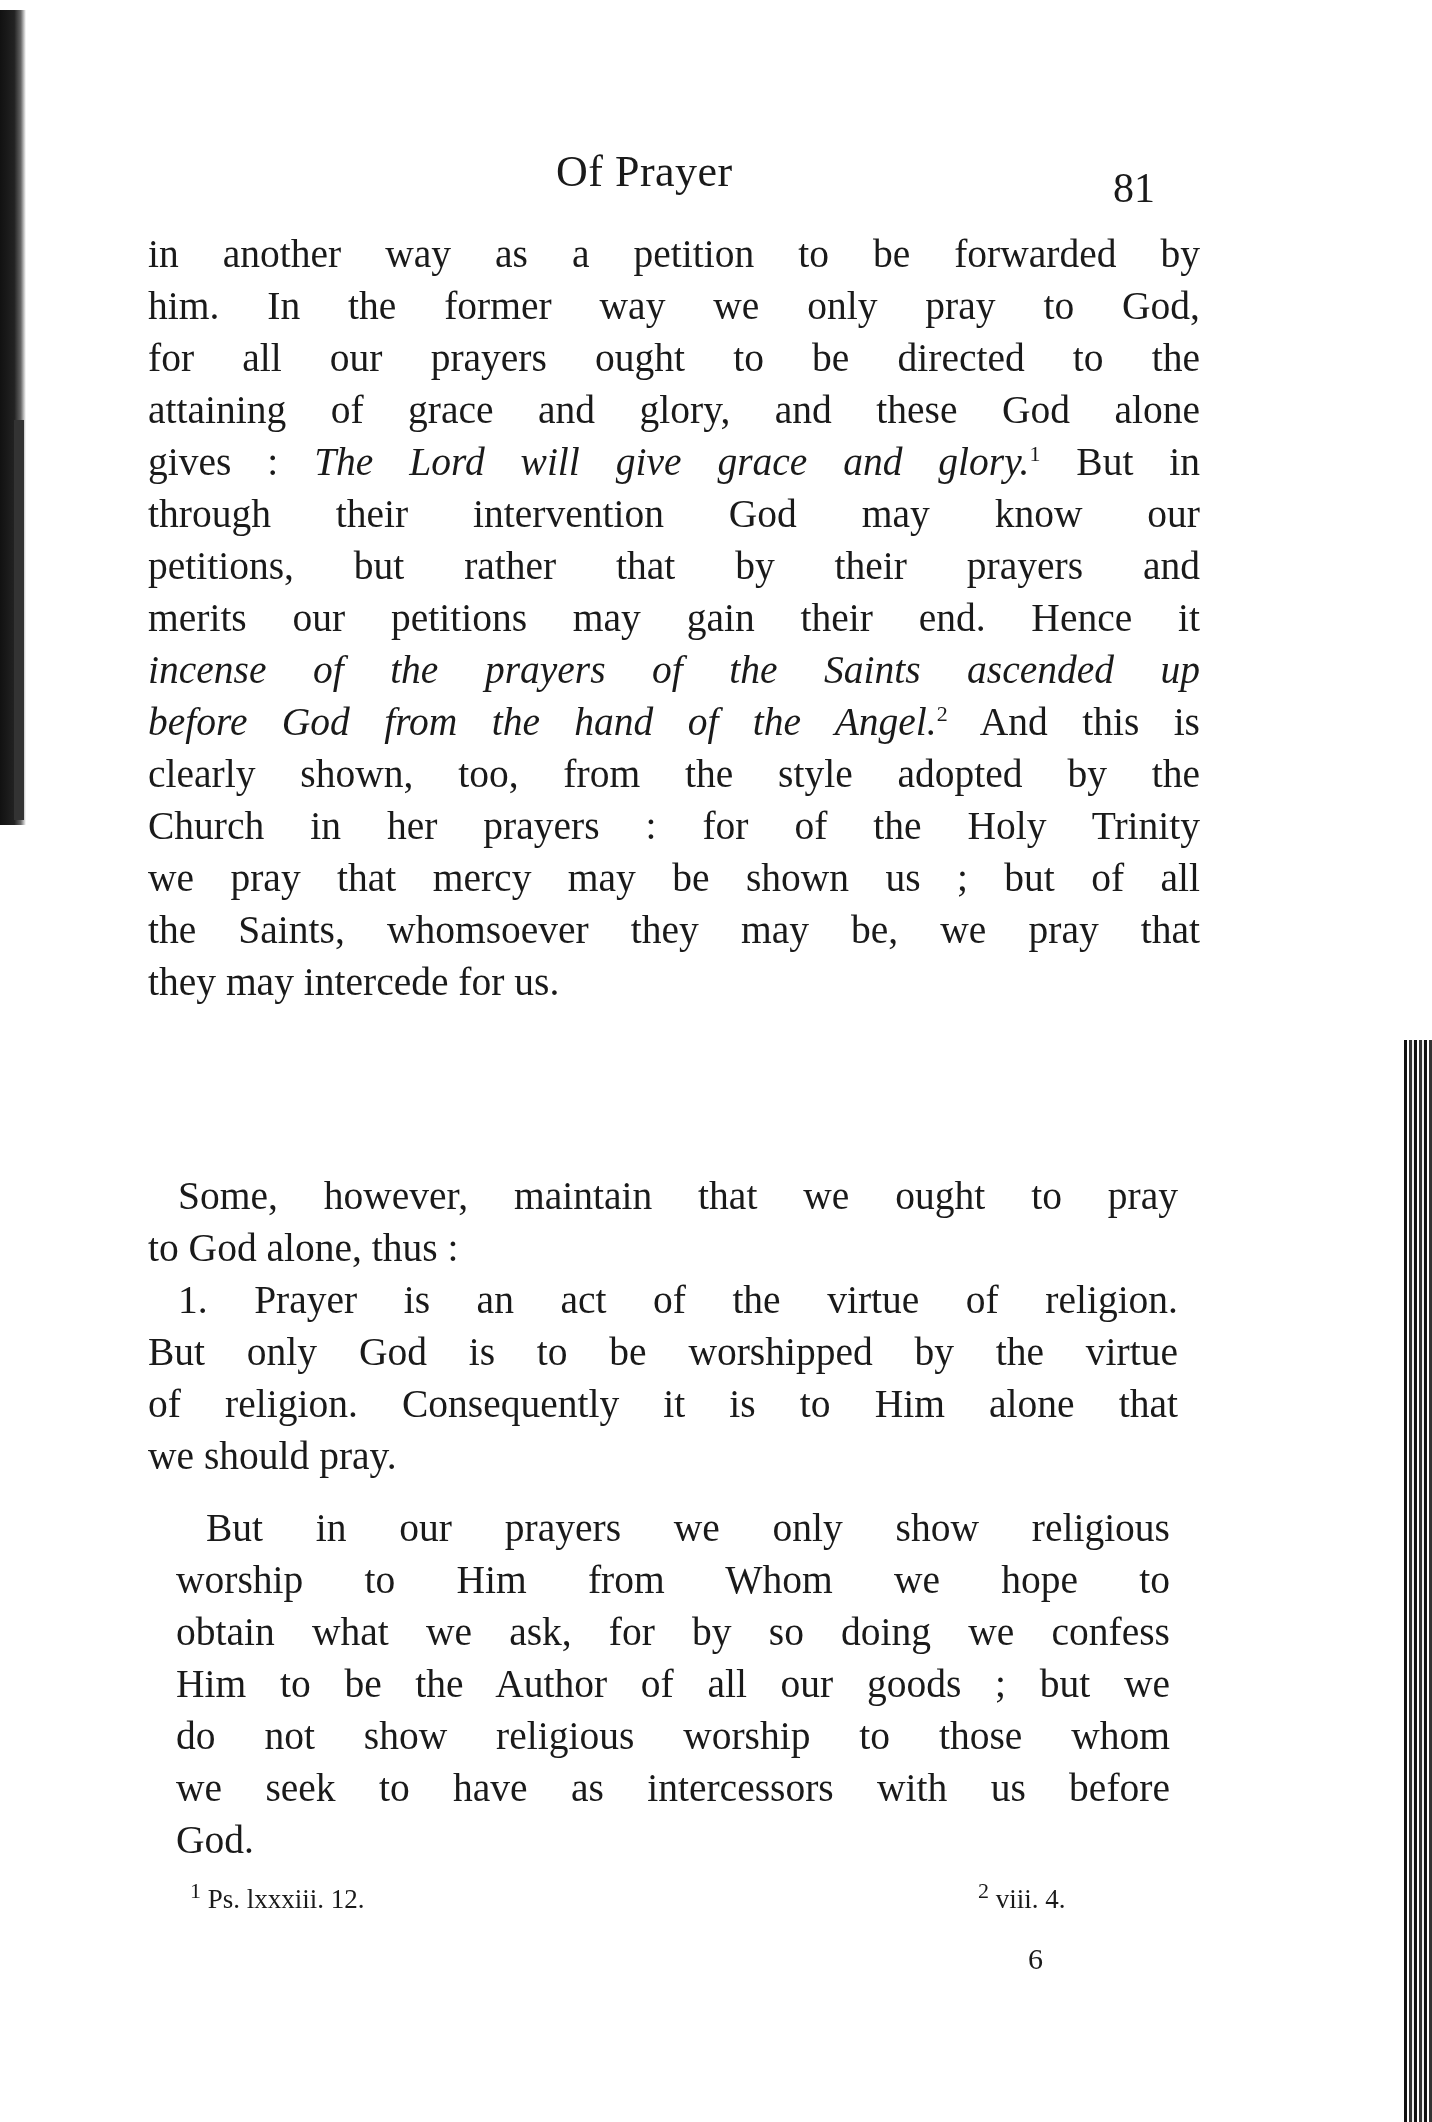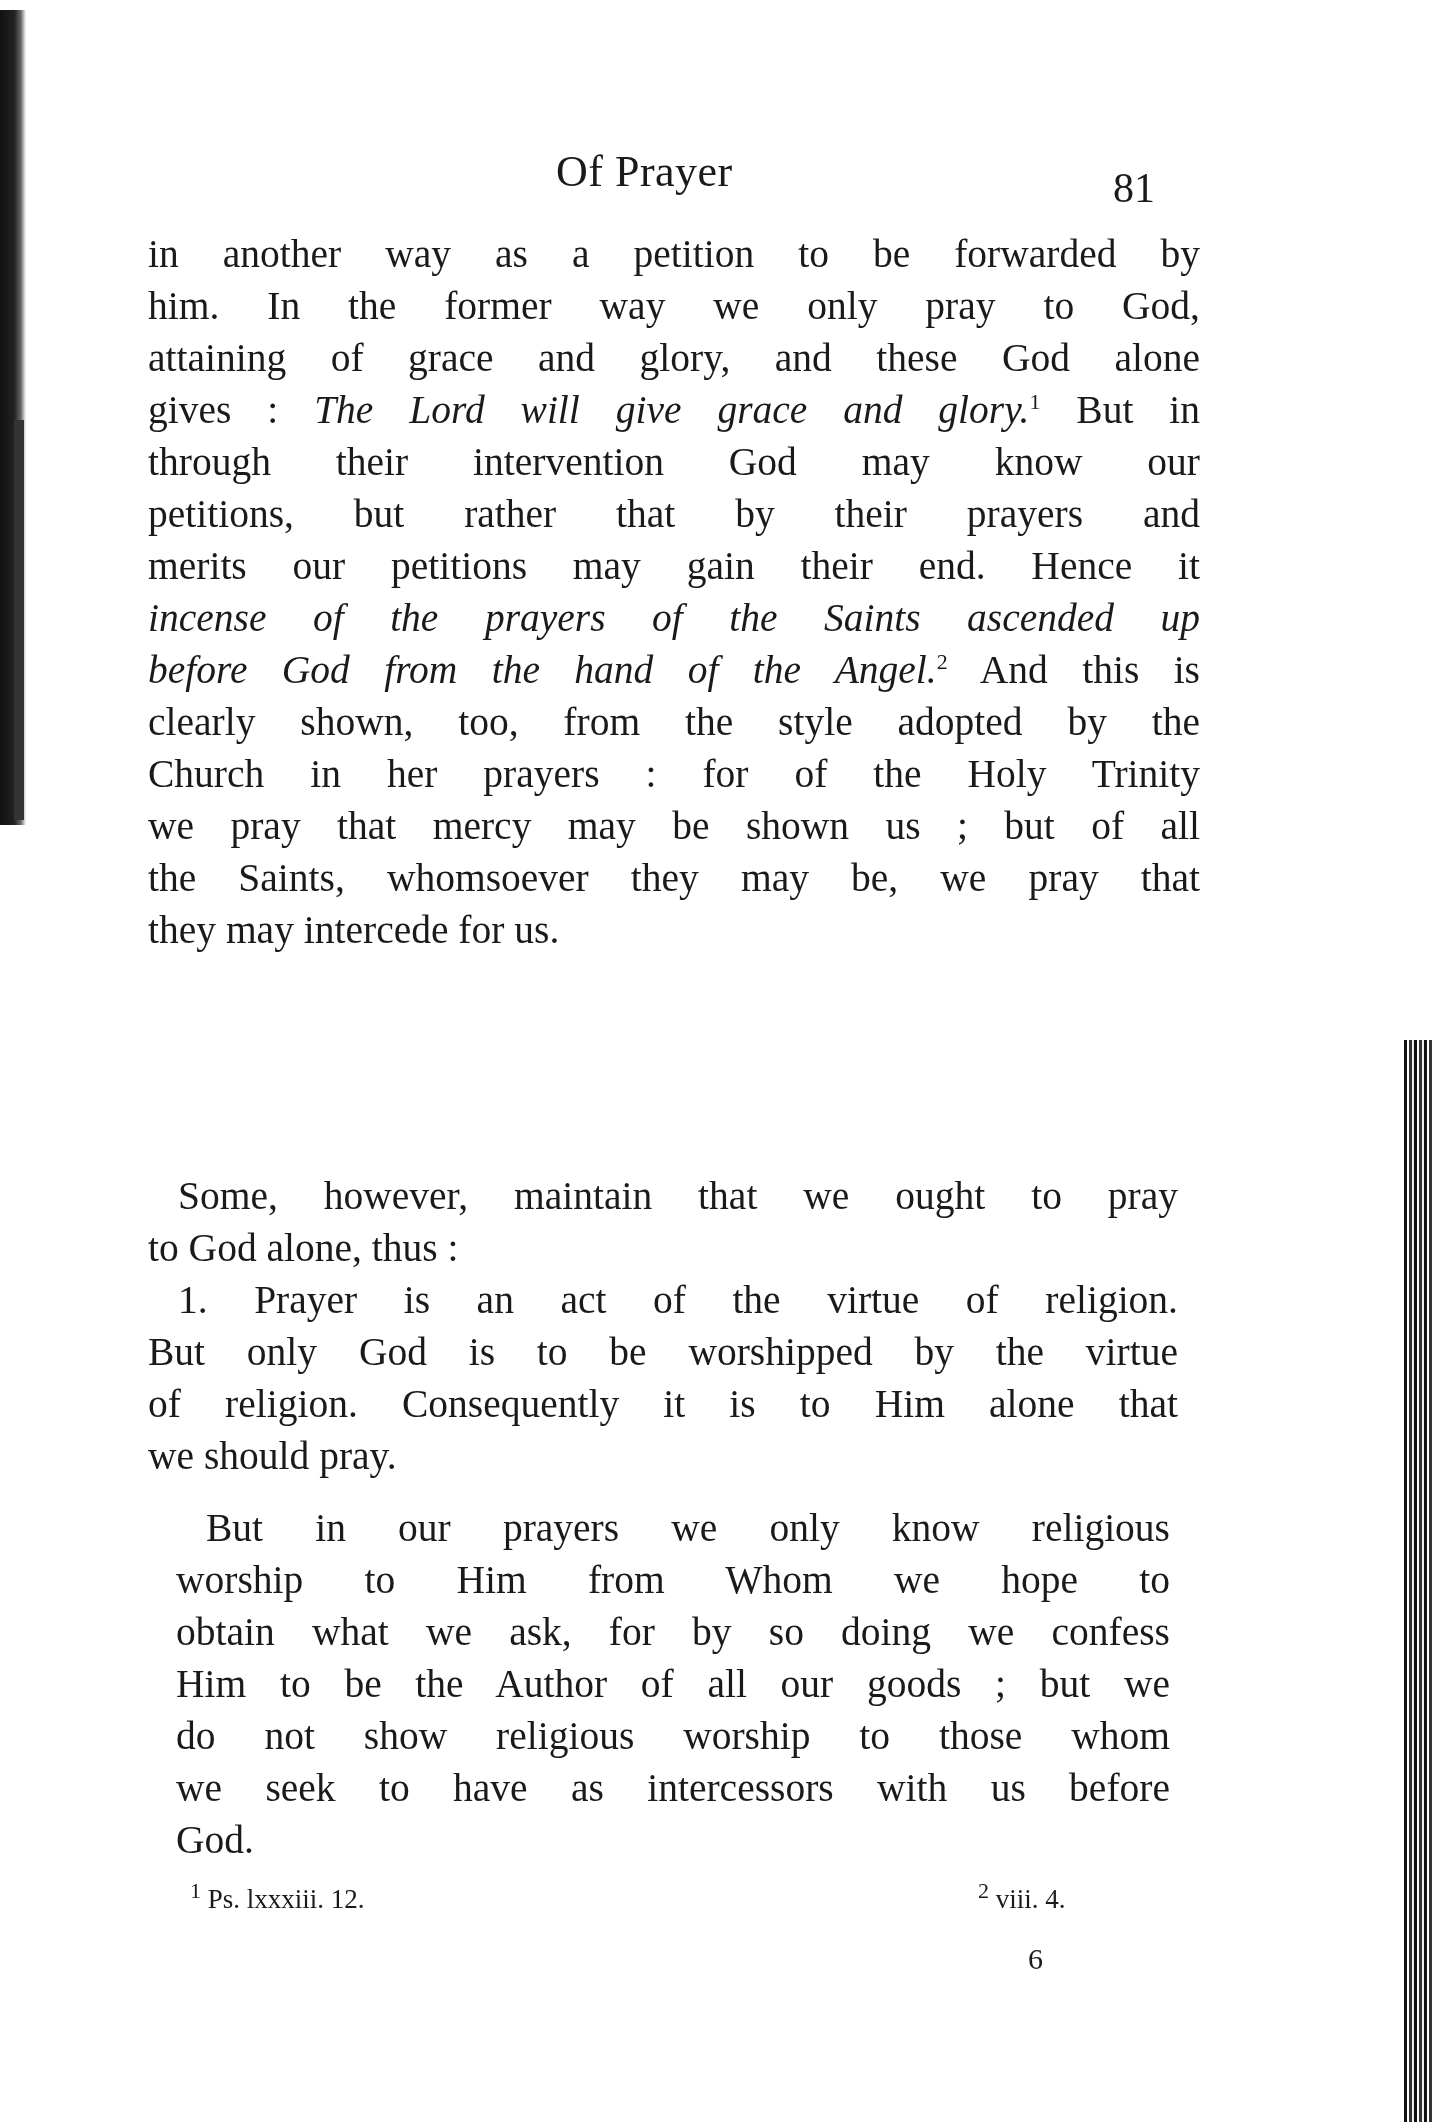--- a/index.html
+++ b/index.html
@@ -34,20 +34,21 @@
 <div class="right-edge"></div>
 
 <div class="header">
   <span class="running-title">Of Prayer</span>
   <span class="page-num">81</span>
 </div>
 
 <div class="body" id="body-text">
     <span class="line"><span>in another way as a petition to be forwarded by</span></span>
     <span class="line"><span>him.  In the former way we only pray to God,</span></span>
+    <span class="line"><span>for all our prayers ought to be directed to the</span></span>
     <span class="line"><span>attaining of grace and glory, and these God alone</span></span>
     <span class="line"><span>gives : </span><span class="i">The Lord will give grace and glory.</span><sup>1</sup><span>  But in</span></span>
     <span class="line"><span>through their intervention God may know our</span></span>
     <span class="line"><span>petitions, but rather that by their prayers and</span></span>
     <span class="line"><span>merits our petitions may gain their end.  Hence it</span></span>
     <span class="line"><span class="i">incense of the prayers of the Saints ascended up</span></span>
     <span class="line"><span class="i">before God from the hand of the Angel.</span><sup>2</sup><span>  And this is</span></span>
     <span class="line"><span>clearly shown, too, from the style adopted by the</span></span>
     <span class="line"><span>Church in her prayers : for of the Holy Trinity</span></span>
     <span class="line"><span>we pray that mercy may be shown us ; but of all</span></span>
@@ -58,21 +59,21 @@
 <div class="objection" id="objection-text">
     <span class="line indent">Some, however, maintain that we ought to pray</span>
     <span class="line last">to God alone, thus :</span>
     <span class="line indent">1. Prayer is an act of the virtue of religion.</span>
     <span class="line">But only God is to be worshipped by the virtue</span>
     <span class="line">of religion.  Consequently it is to Him alone that</span>
     <span class="line last">we should pray.</span>
   </div>
 
 <div class="reply" id="reply-text">
-    <span class="line indent">But in our prayers we only know religious</span>
+    <span class="line indent">But in our prayers we only show religious</span>
     <span class="line">worship to Him from Whom we hope to</span>
     <span class="line">obtain what we ask, for by so doing we confess</span>
     <span class="line">Him to be the Author of all our goods ; but we</span>
     <span class="line">do not show religious worship to those whom</span>
     <span class="line">we seek to have as intercessors with us before</span>
     <span class="line last">God.</span>
   </div>
 
 <div class="fn fn1">
   <sup>1</sup>

